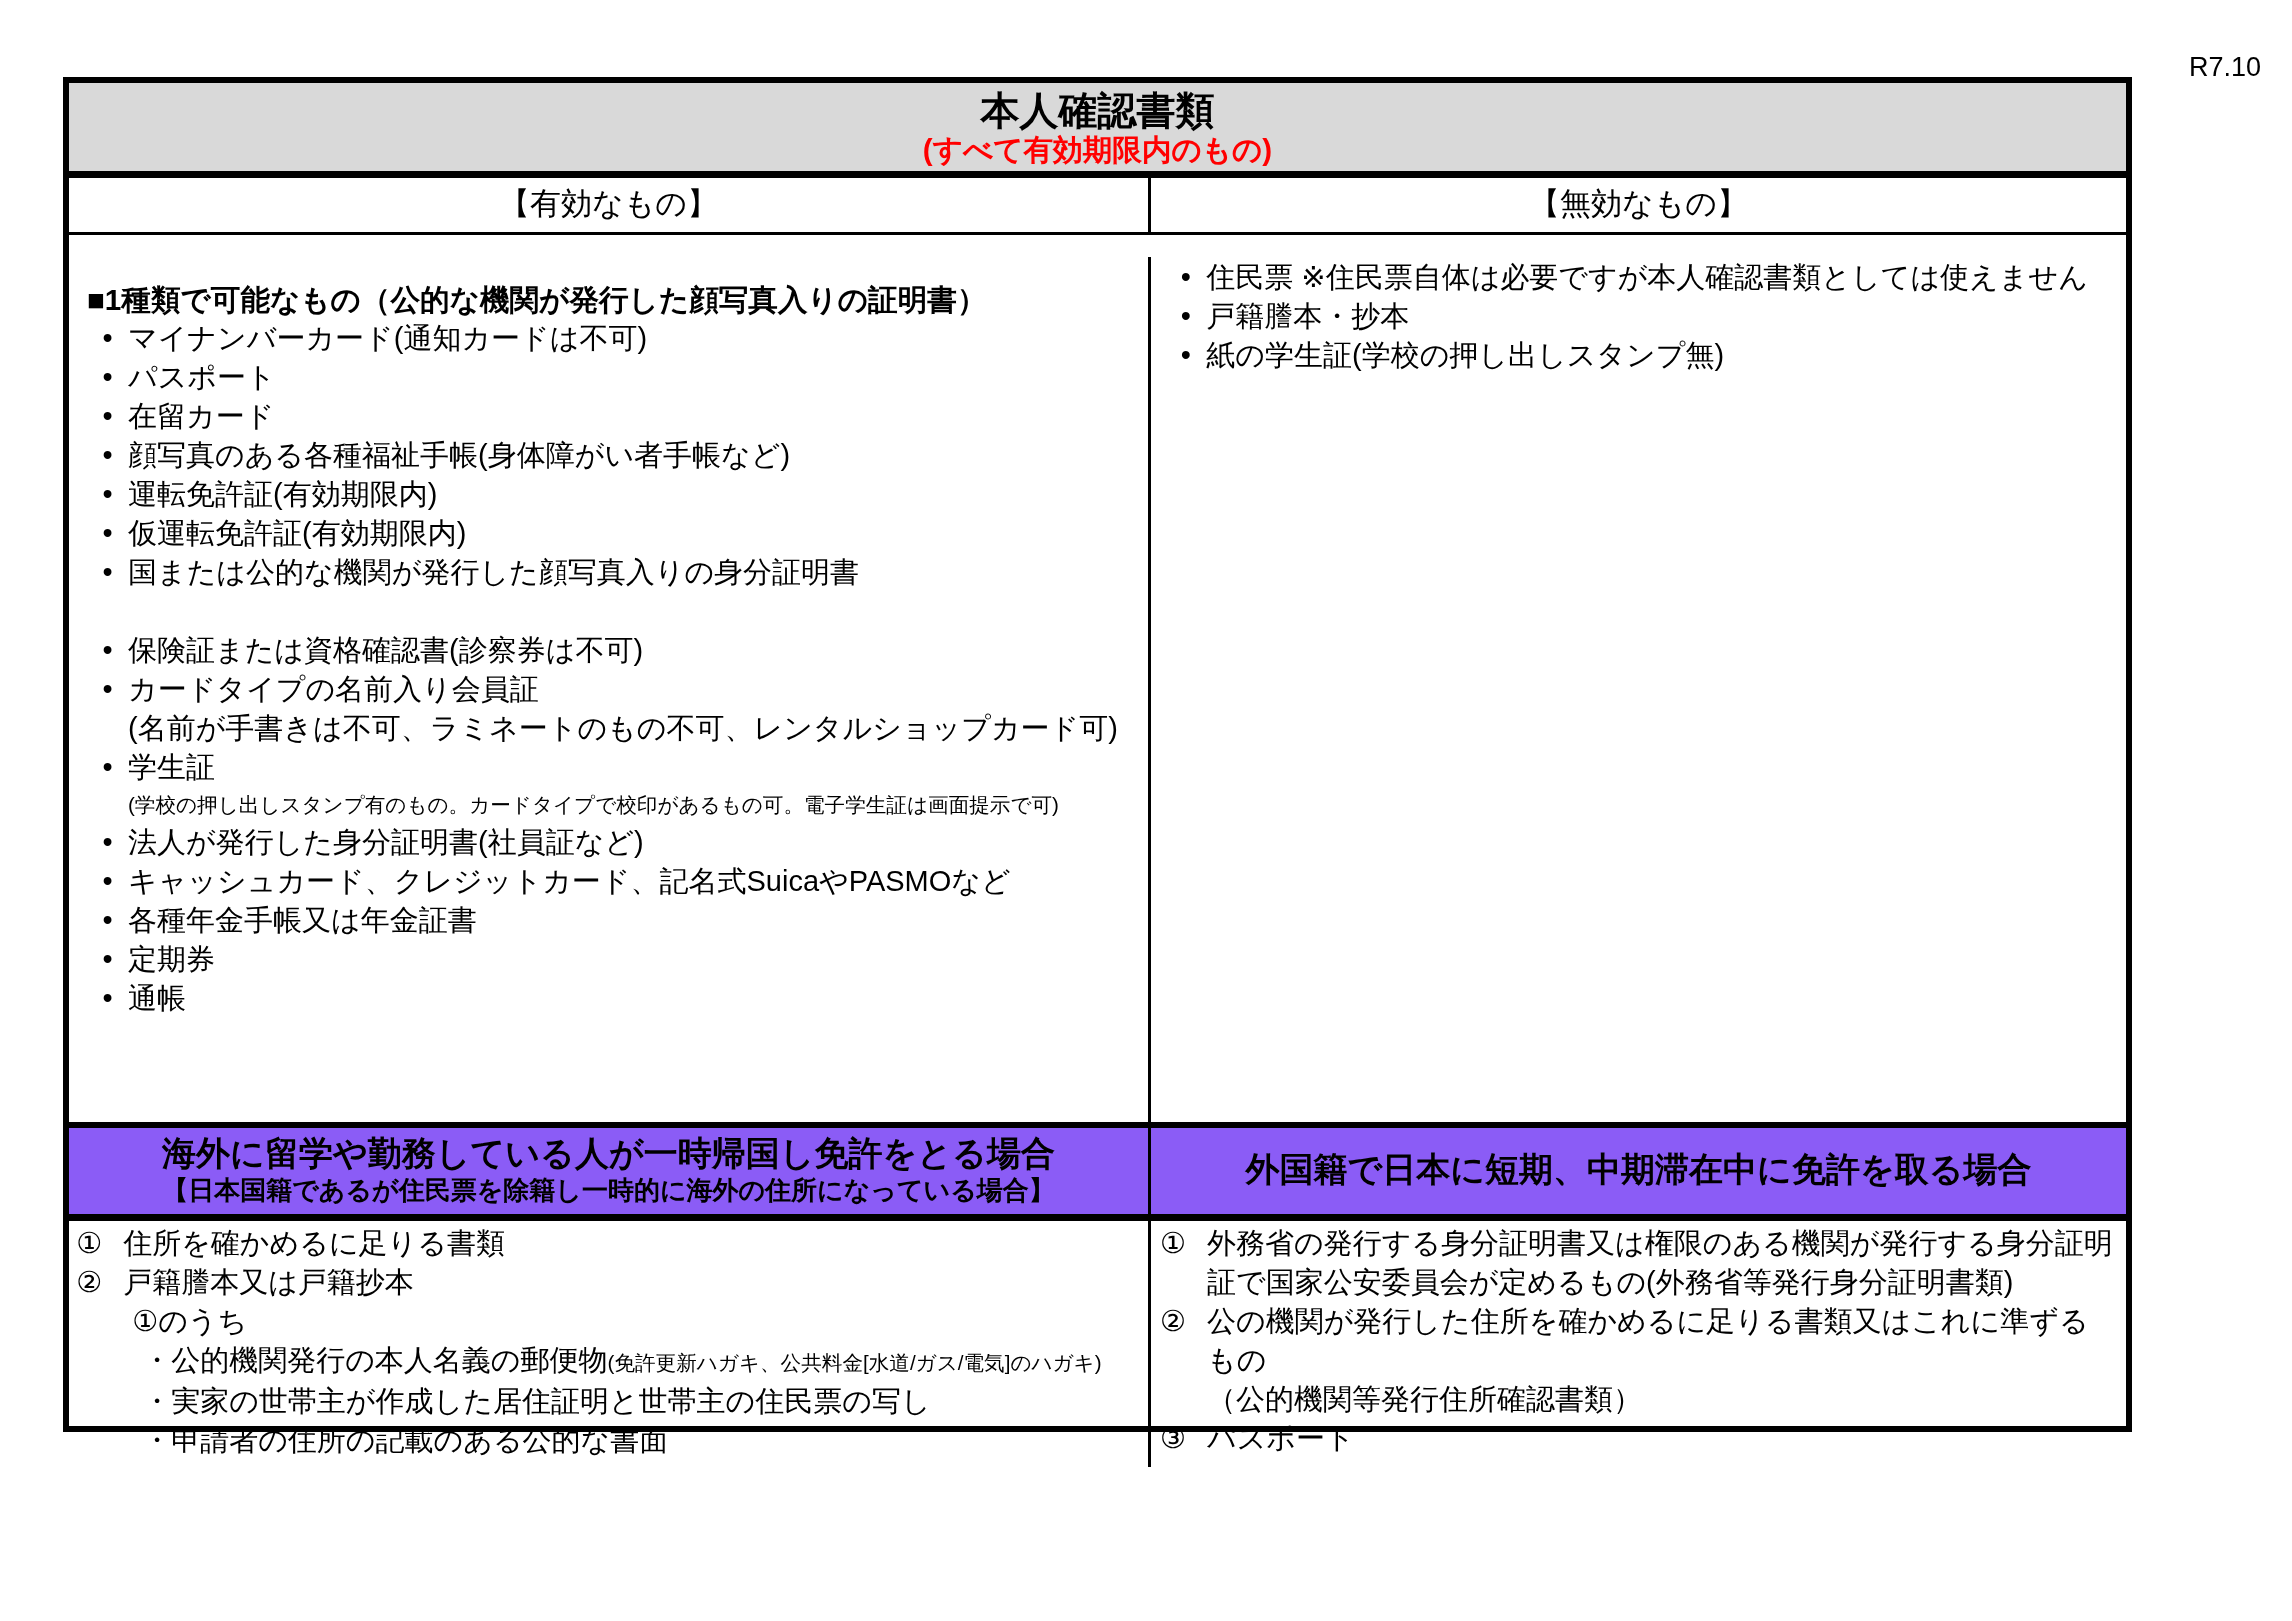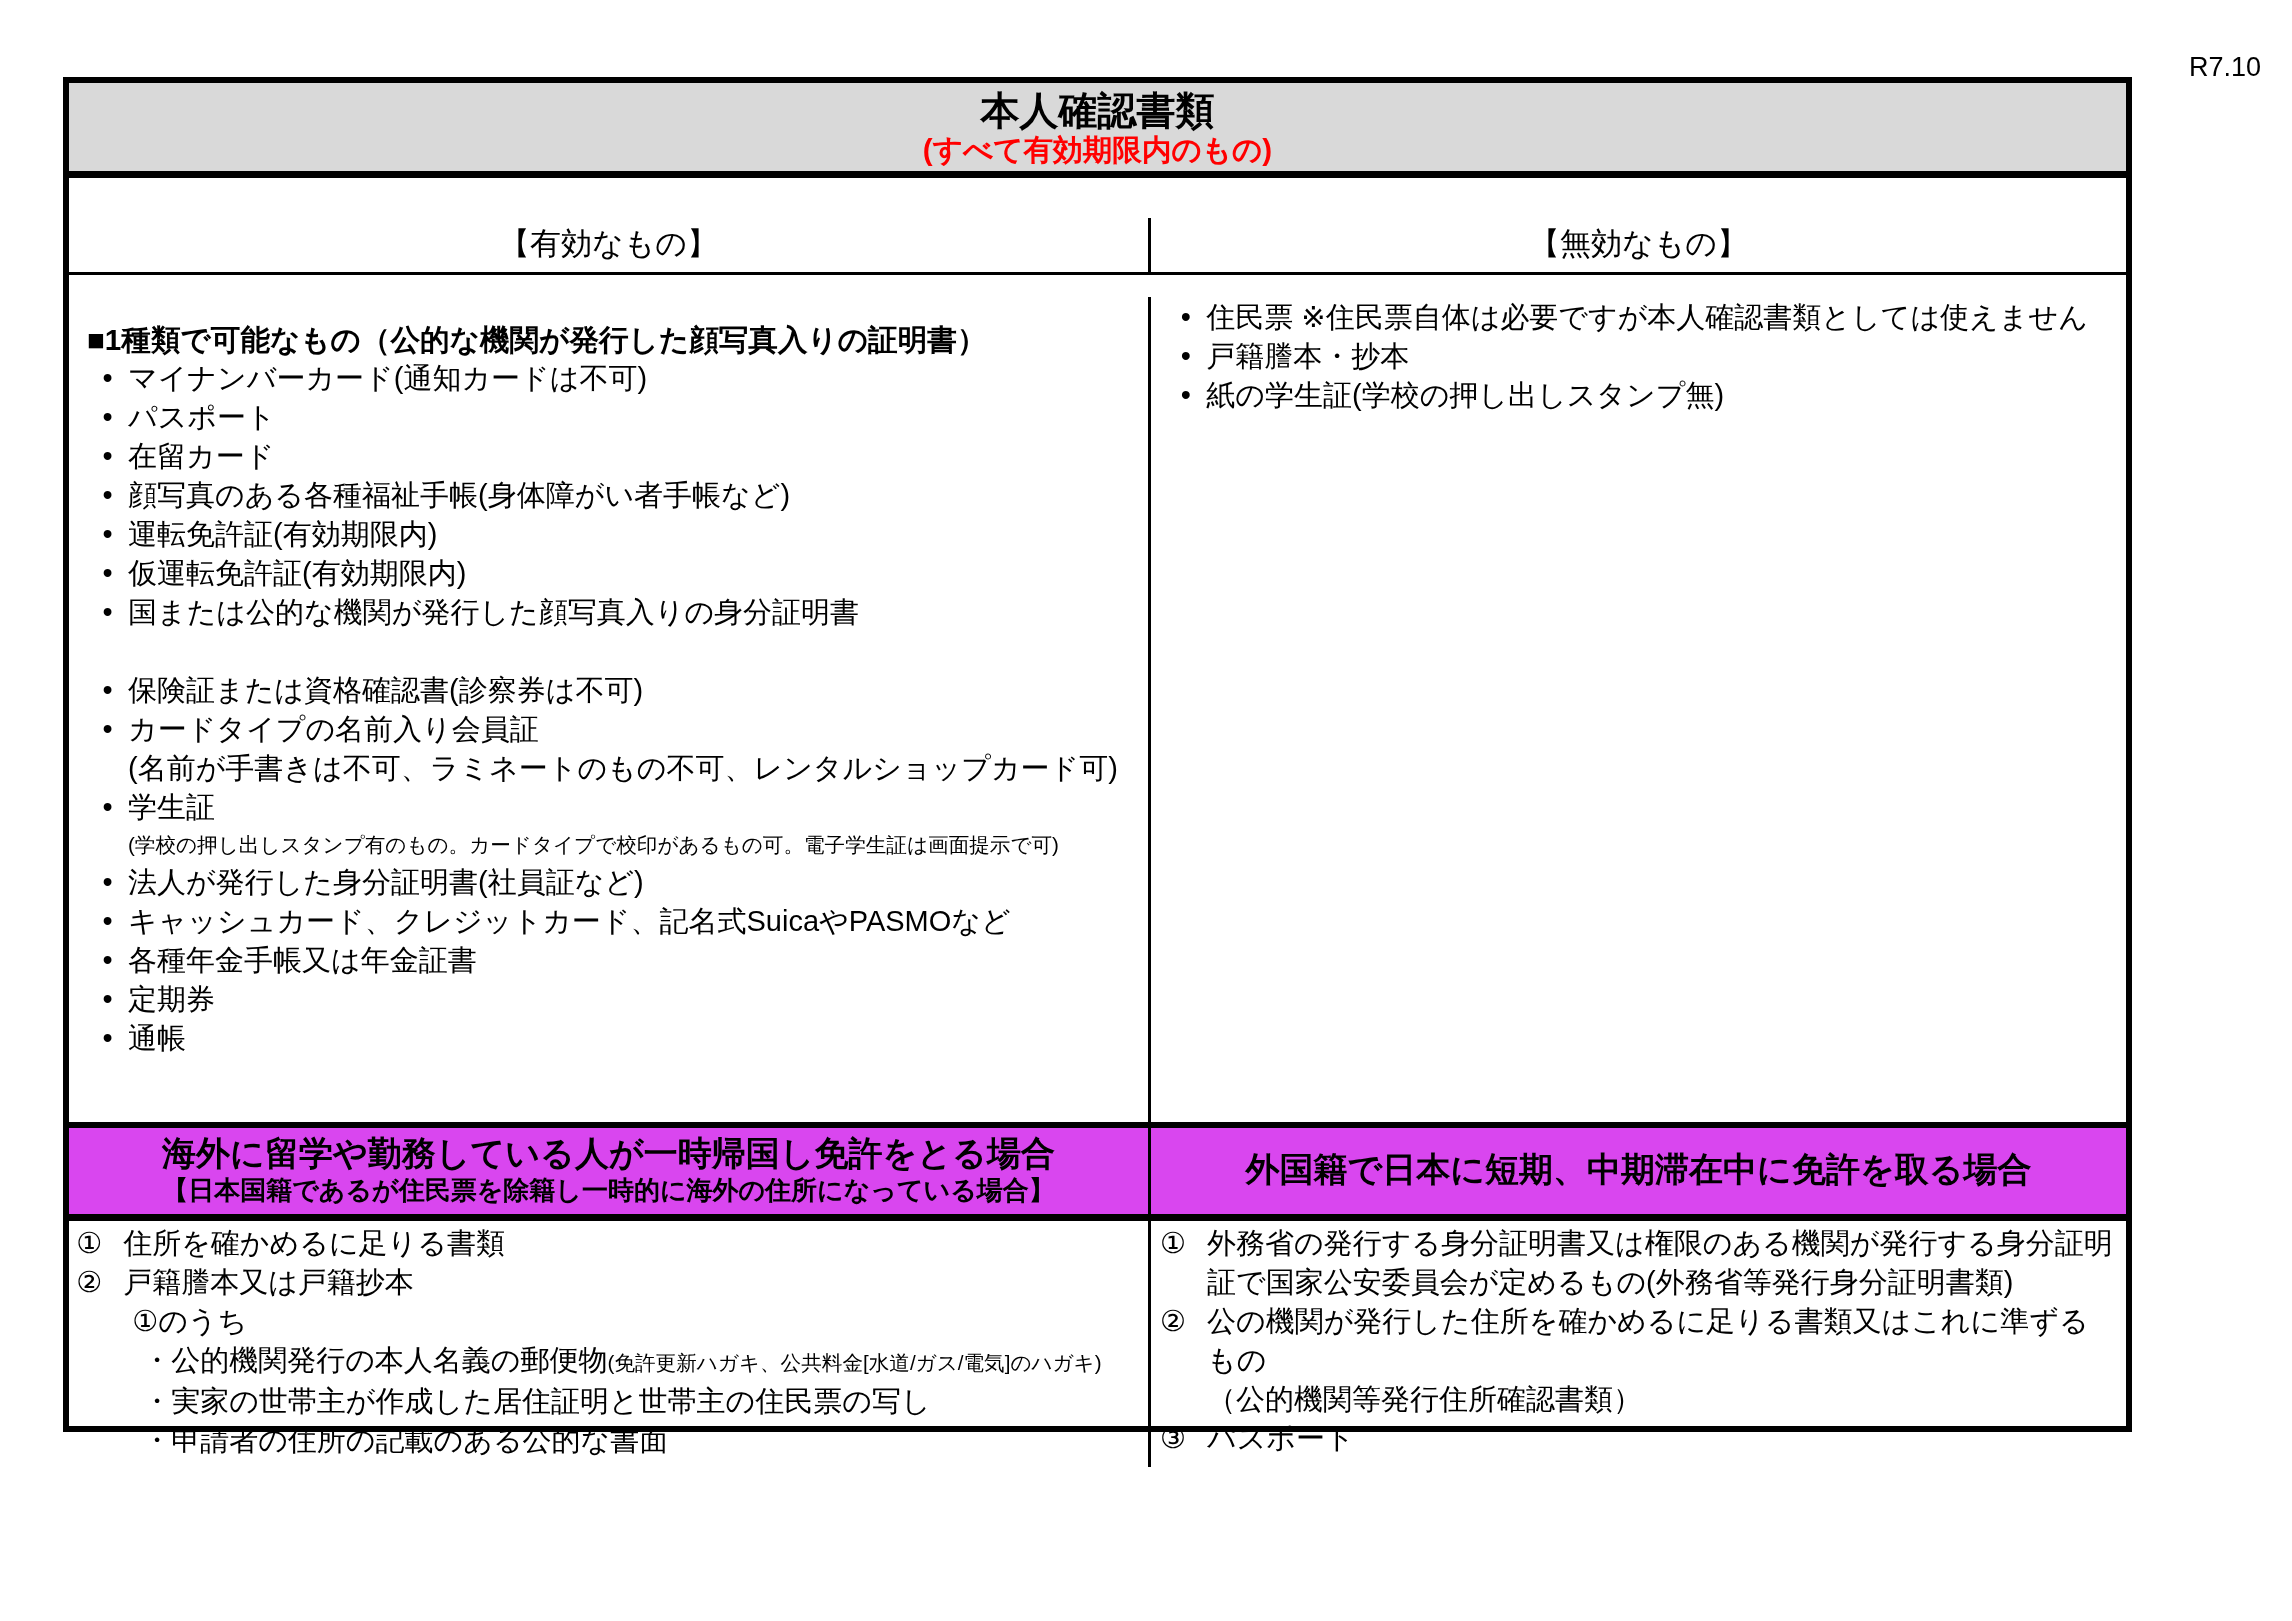--- a/index.html
+++ b/index.html
@@ -24,21 +24,20 @@
   .title-band {
     background:#d9d9d9; border-bottom:7.2px solid #000;
     text-align:center; padding:3.6px 0 5.4px;
   }
   .doc-title   { font-size:39px; font-weight:bold; line-height:47px; }
   .doc-subtitle{ font-size:29.6px; font-weight:bold; line-height:32px; color:#ff0000; }
 
   .cols-header {
     display:grid; grid-template-columns:1082px 1fr;
     border-bottom:3.6px solid #000;
-    margin-top:40px;
   }
   .cols-header > div {
     font-size:31px; line-height:36px; text-align:center; padding:8px 0 9.9px;
   }
   .col-valid-h { border-right:3.6px solid #000; }
 
   .tbl-body {
     display:grid; grid-template-columns:1082px 1fr;
     flex:1; font-size:29px; min-height:0;
   }
@@ -51,21 +50,21 @@
   ul.doc-list { list-style:none; margin:0; padding:0; }
   .doc-item { display:flex; line-height:39px; }
   .doc-item .bullet { flex:0 0 41px; text-align:center; }
   .item-sub { padding-left:41px; line-height:39px; }
   .item-sub.small { font-size:20.6px; line-height:36px; }
   .spacer { height:39px; }
 
   
   .t2-header {
     display:grid; grid-template-columns:1082px 1fr;
-    background:#d946ef; border-bottom:7.2px solid #000;
+    background:#8b5cf6; border-bottom:7.2px solid #000;
   }
   .t2-header > div {
     display:flex; flex-direction:column; justify-content:center;
     text-align:center; padding:5.4px 0 7.2px;
   }
   .t2-h-left { border-right:3.6px solid #000; }
   .t2-title    { font-size:34px; font-weight:bold; line-height:41px; }
   .t2-subtitle { font-size:26px; font-weight:bold; line-height:32px; }
 
   .t2-body {

